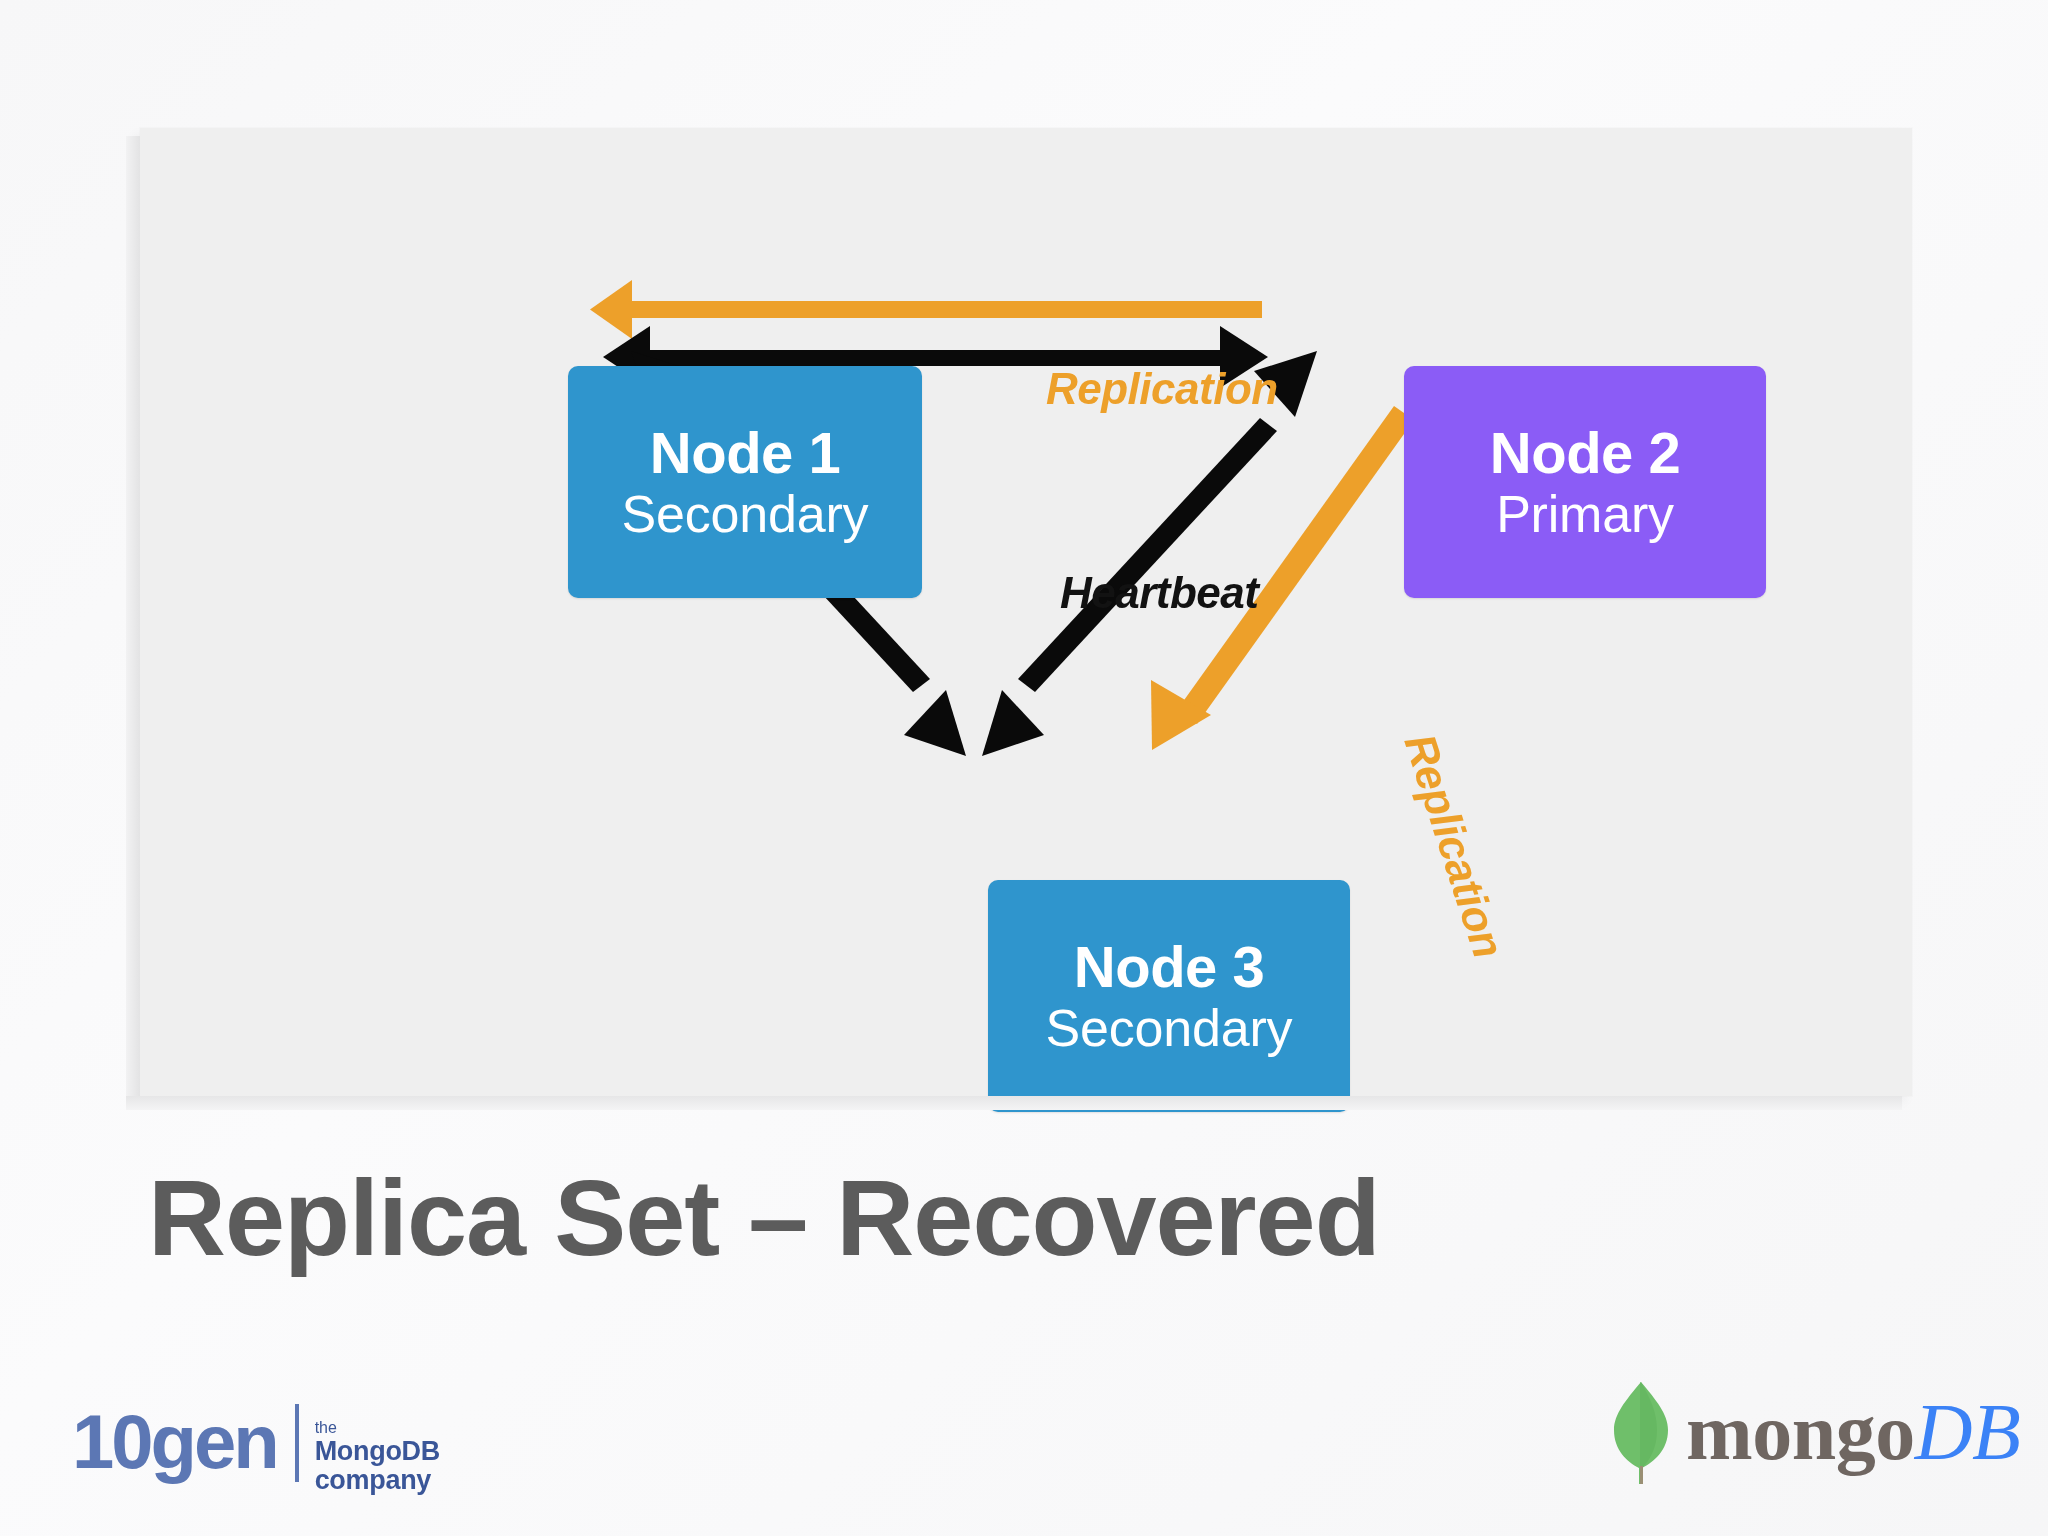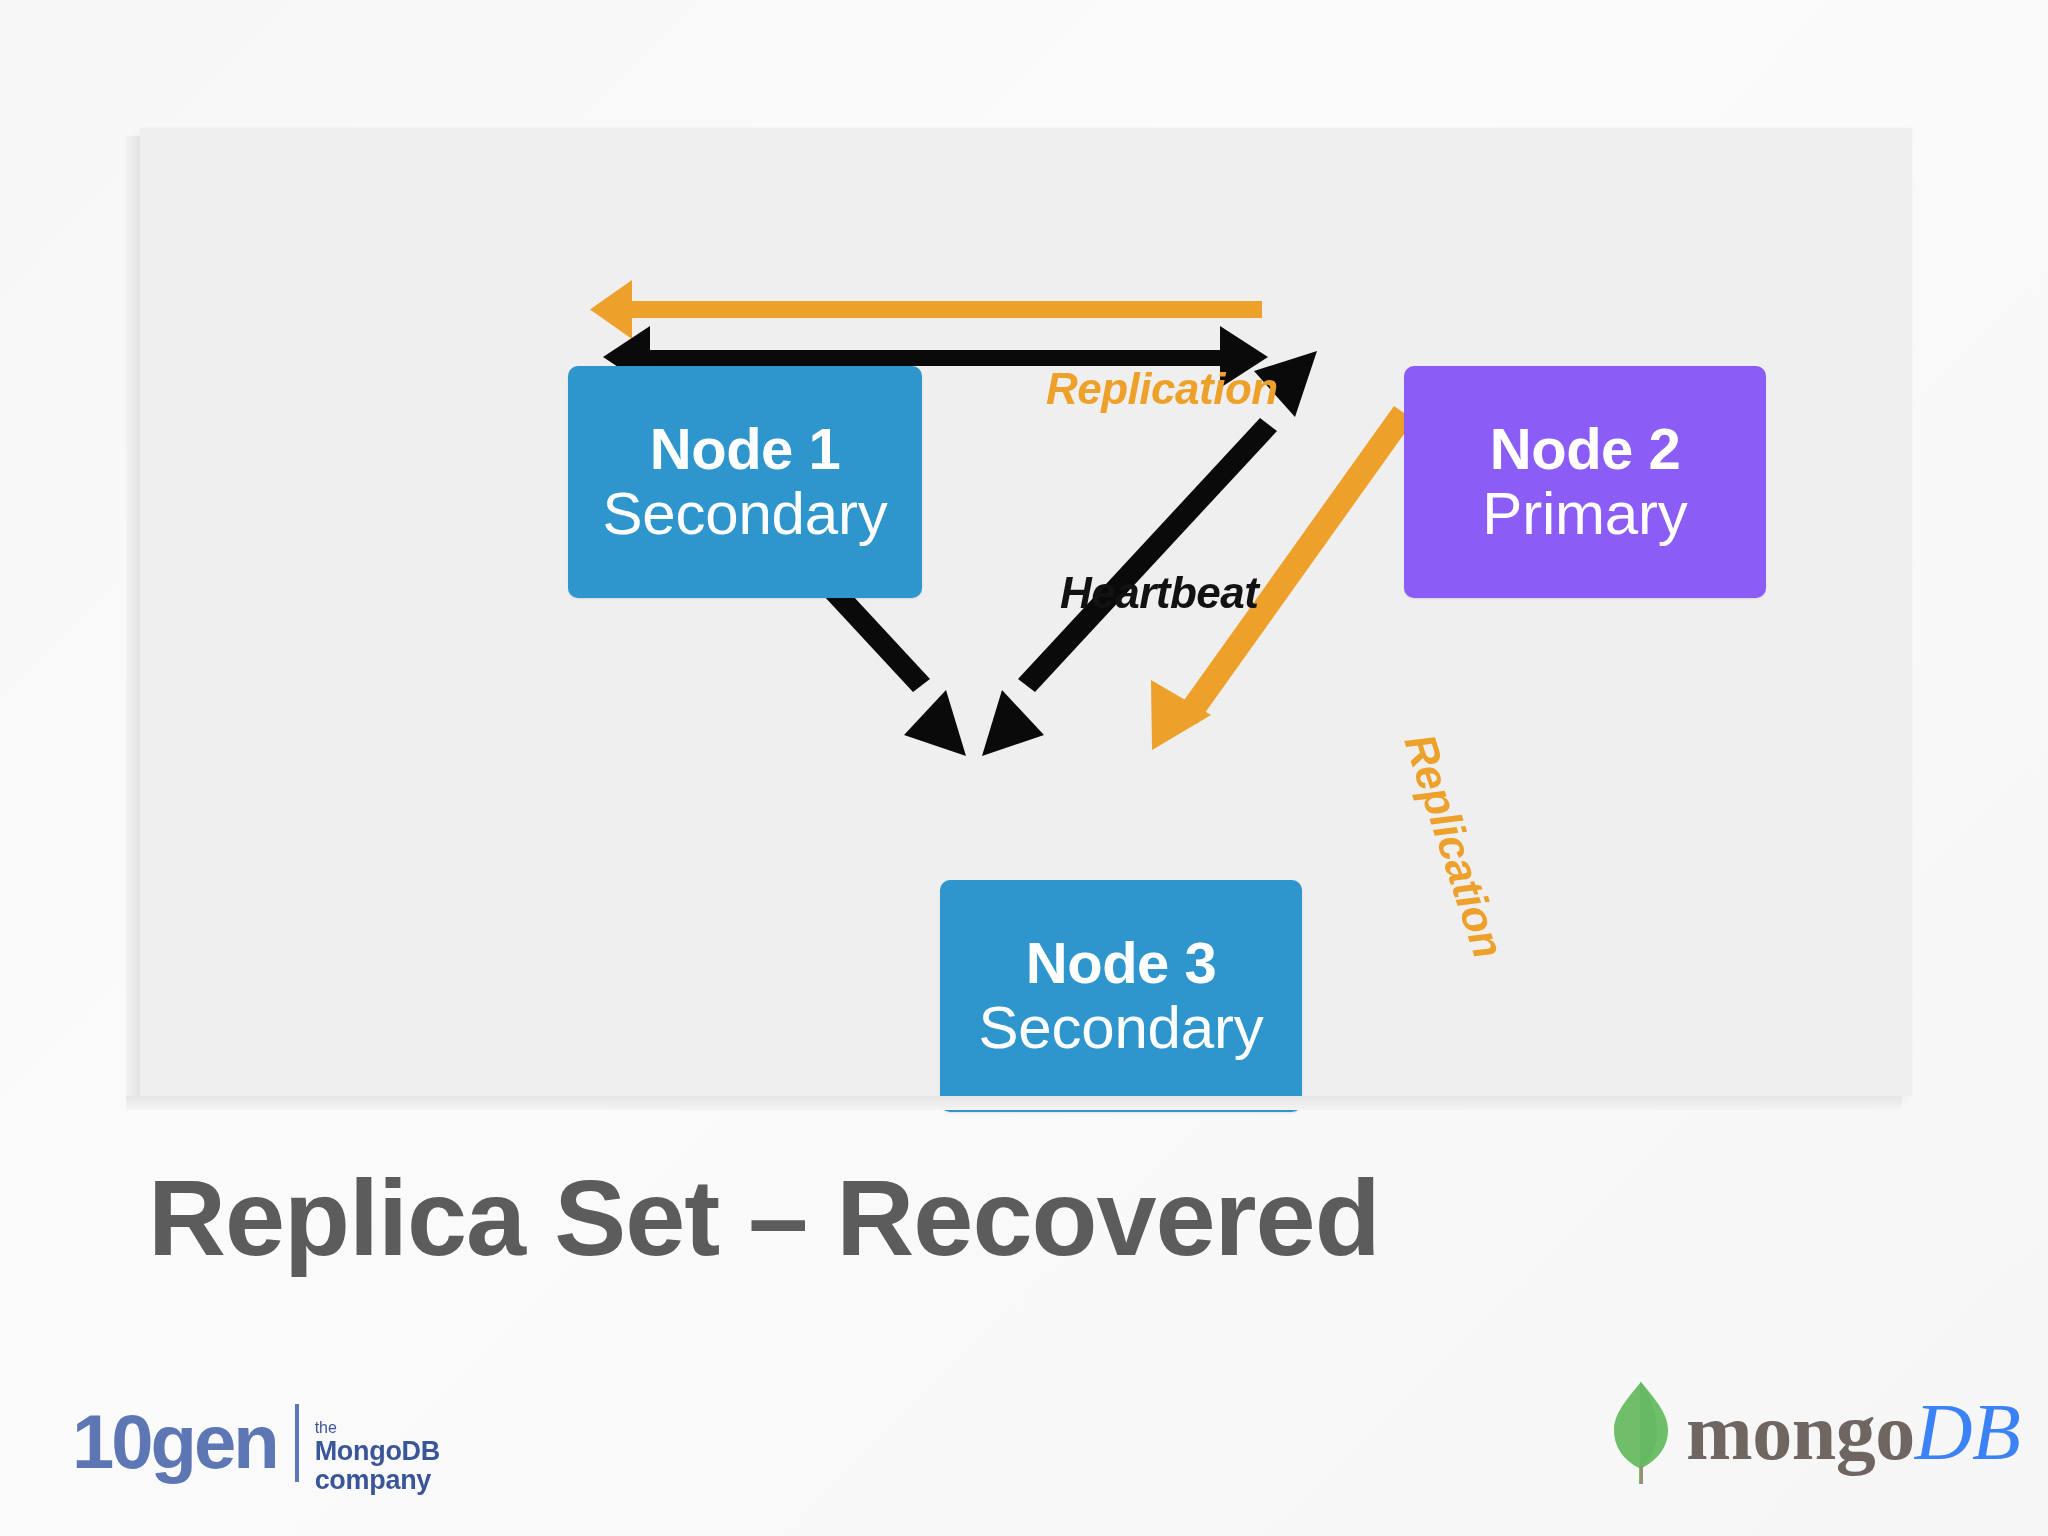--- a/index.html
+++ b/index.html
@@ -59,29 +59,29 @@
     text-align: left;
     line-height: 1.04;
     box-shadow: 0 1px 2px rgba(0,0,0,0.10);
   }
   .node-title {
     font-size: 58px;
     font-weight: bold;
     letter-spacing: -0.5px;
   }
   .node-role {
-    font-size: 60px;
+    font-size: 52px;
     font-weight: normal;
     margin-top: 4px;
     letter-spacing: -0.2px;
   }
 
   #node-1 { left: 428px; top: 238px;  width: 354px; height: 232px; }
   #node-2 { left: 1264px; top: 238px; width: 362px; height: 232px; }
-  #node-3 { left: 800px;  top: 752px; width: 362px; height: 232px; }
+  #node-3 { left: 848px;  top: 752px; width: 362px; height: 232px; }
 
   
   #arrow-layer {
     position: absolute;
     left: 0; top: 0;
     width: 1772px;
     height: 968px;
     pointer-events: none;
   }
 

